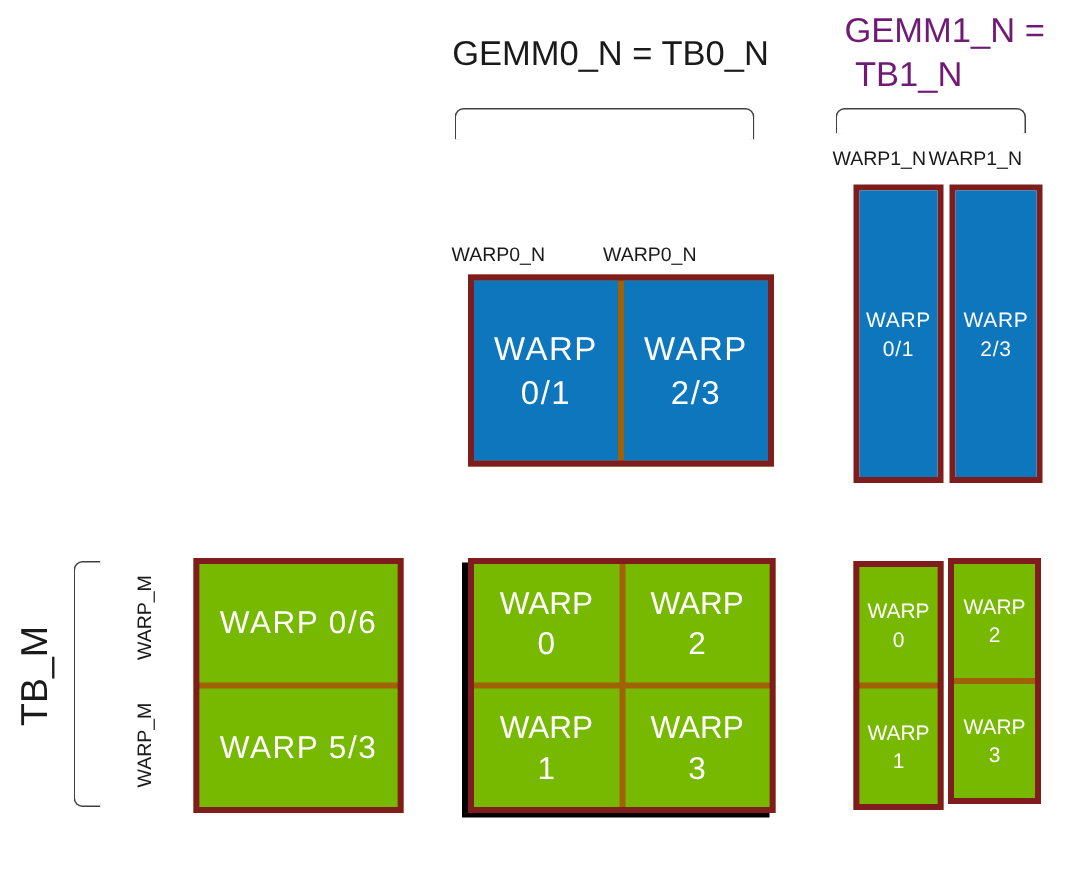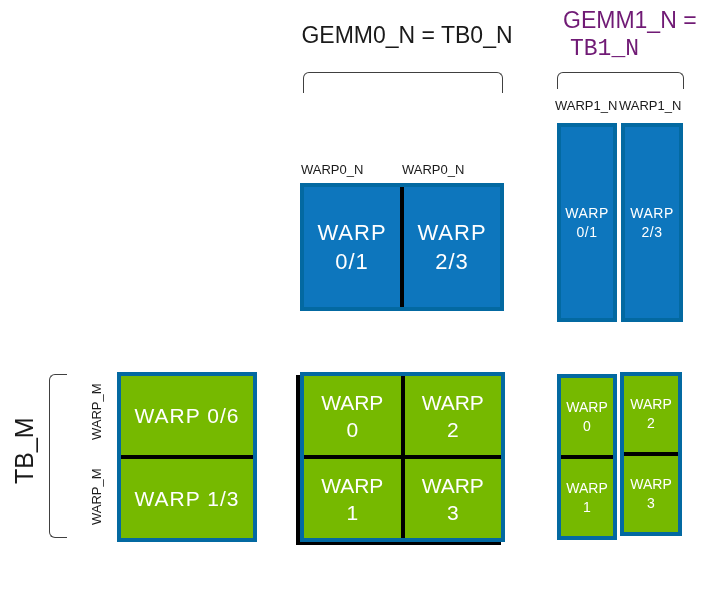--- a/index.html
+++ b/index.html
@@ -16,21 +16,21 @@
 
   
   .gemm0-label {
     left: 296px; top: 22px; width: 222px; height: 30px;
     font-size: 23px; color: #1a1a1a; text-align: center; white-space: nowrap;
   }
   .gemm1-label {
     left: 563px; top: 6px; width: 135px;
     font-size: 23px; color: #701a75; line-height: 29px; white-space: nowrap;
   }
-  .gemm1-label .line2 { padding-left: 7px; font-family: Liberation Mono, monospace; }
+  .gemm1-label .line2 { padding-left: 7px; }
 
   
   .bracket-h {
     border: 1.5px solid #404040; border-bottom: none;
     border-radius: 6px 6px 0 0;
   }
   .bracket-center { left: 303px; top: 72px; width: 200px; height: 21px; }
   .bracket-right  { left: 557px; top: 72px; width: 127px; height: 17px; }
   .bracket-v {
     border: 1.5px solid #404040; border-right: none;
@@ -52,22 +52,22 @@
     display: flex; align-items: center; justify-content: center;
     writing-mode: vertical-rl; transform: rotate(180deg);
     color: #1a1a1a; white-space: nowrap;
   }
   .tbm-label { left: 6px; top: 412px; width: 36px; height: 78px; font-size: 25px; }
   .warpm-top    { left: 84px; top: 378px; width: 24px; height: 68px; font-size: 13px; }
   .warpm-bottom { left: 84px; top: 463px; width: 24px; height: 68px; font-size: 13px; }
 
   
   .tile-box {
-    background: #000000; border: 4px solid #0369a1;
-    display: grid; gap: 4px;
+    background: #a16207; border: 4px solid #7f1d1d;
+    display: grid; gap: 4px; margin-left: 12px;
   }
   .cell {
     display: flex; flex-direction: column;
     align-items: center; justify-content: center;
     color: #ffffff; text-align: center;
   }
   .blue  .cell { background: #0D76BD; }
   .green .cell { background: #76B900; }
 
   .blue-wide {
@@ -143,21 +143,21 @@
       <span>WARP</span>
       <span>2/3</span>
     </div>
   </div>
 
   <div class="abs tile-box green green-left">
     <div class="cell">
       <span>WARP 0/6</span>
     </div>
     <div class="cell">
-      <span>WARP 1/3</span>
+      <span>WARP 5/3</span>
     </div>
   </div>
 
   <div class="abs tile-box green green-center">
     <div class="cell">
       <span>WARP</span>
       <span>0</span>
     </div>
     <div class="cell">
       <span>WARP</span>

